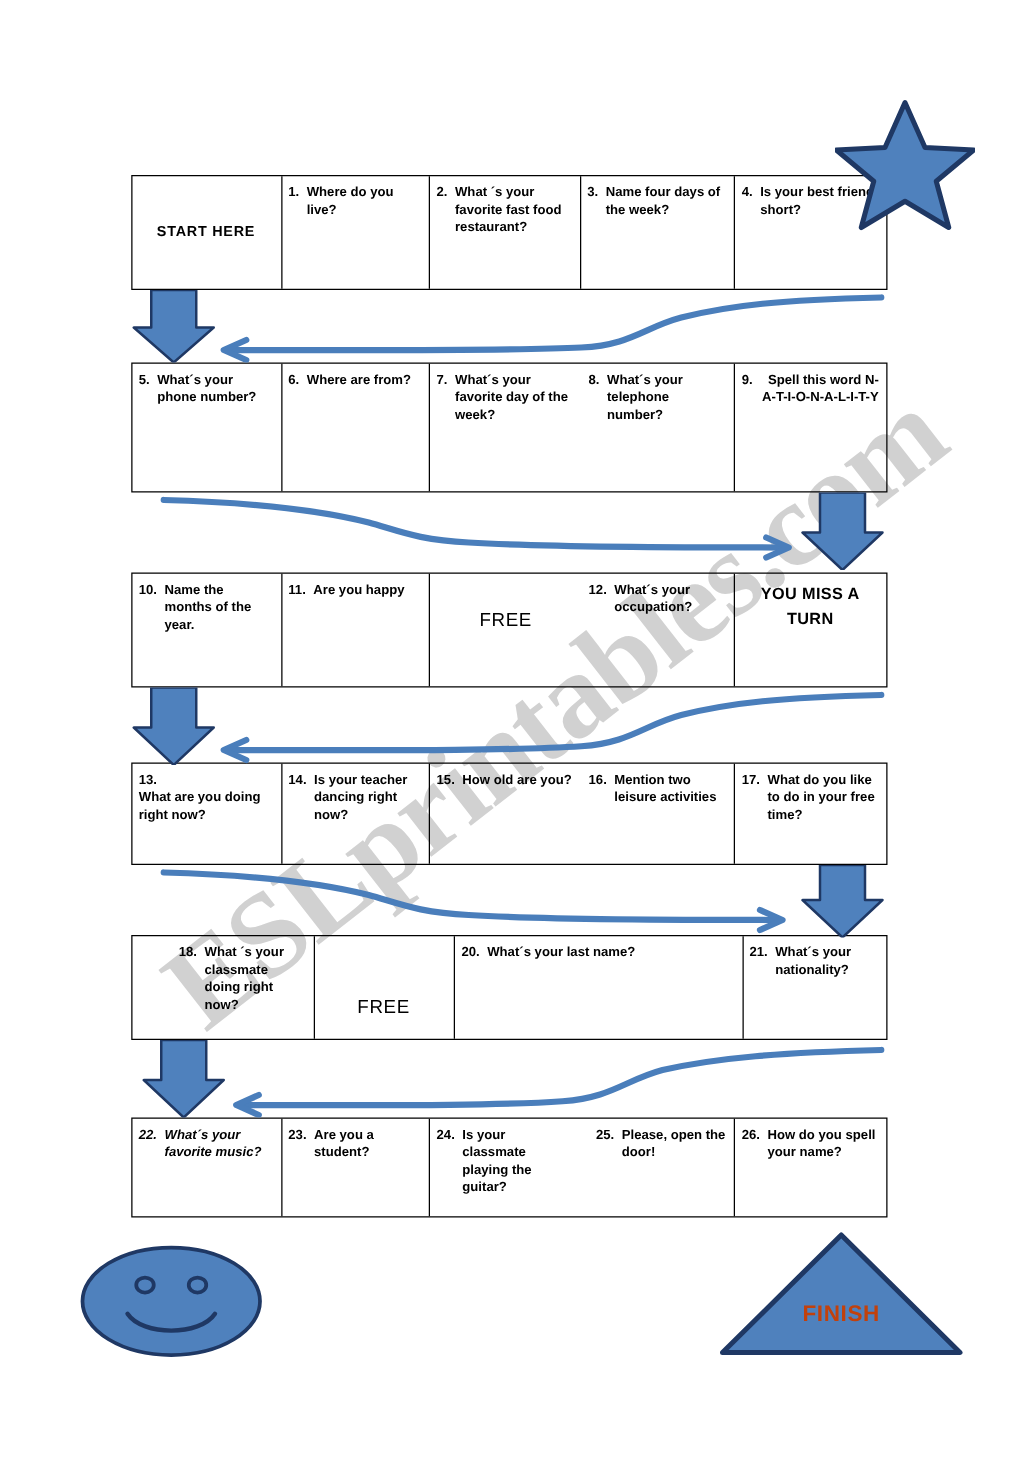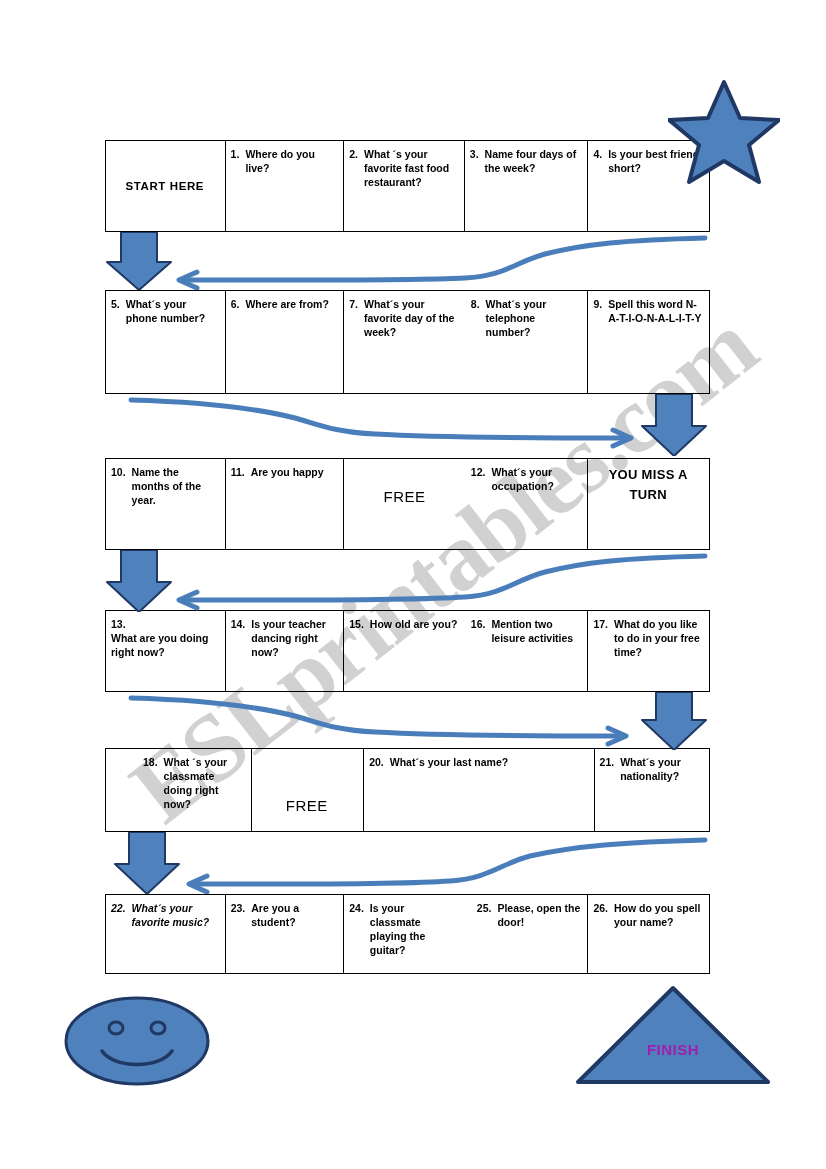--- a/index.html
+++ b/index.html
@@ -136,23 +136,23 @@
 
   
   #star   { position: absolute; left: 668px; top: 78px;  z-index: 4; }
   #smiley { position: absolute; left: 62px;  top: 995px; z-index: 12; }
   #finish { position: absolute; left: 575px; top: 985px; z-index: 12; }
   #finish .finish-label {
     position: absolute;
     left: 0; top: 56px;
     width: 196px;
     text-align: center;
-    font-size: 15px;
-    font-weight: 700;
-    color: #a21caf;
+    font-size: 18px;
+    font-weight: 700;
+    color: #c2410c;
     letter-spacing: .5px;
   }
 </style>
 </head>
 <body>
 
 <div id="watermark">
   <div class="wm-text">ESLprintables.com</div>
 </div>
 
@@ -210,21 +210,21 @@
         <span class="num">7.</span>
         <span class="txt">What´s your favorite day of the week?</span>
       </div>
       <div class="slot">
         <span class="num">8.</span>
         <span class="txt">What´s your telephone number?</span>
       </div>
     </div>
     <div class="cell" style="width:121px;">
       <span class="num">9.</span>
-      <span class="txt" style="text-align:left;">Spell this word N-A-T-I-O-N-A-L-I-T-Y</span>
+      <span class="txt" style="text-align:right;">Spell this word N-A-T-I-O-N-A-L-I-T-Y</span>
     </div>
   </div>
 
   <div class="connector" style="left:105px;top:394px;width:605px;height:62px;">
     <svg width="605" height="62" viewBox="0 0 605 62">
       <path d="M 26 6 C 100 8 150 14 190 24 C 215 31 230 38 270 40 C 340 44 460 44 520 44" fill="none" stroke="#4A7EBB" stroke-width="5" stroke-linecap="round"></path>
       <polyline points="508,36 526,44 508,52" fill="none" stroke="#4A7EBB" stroke-width="5" stroke-linecap="round" stroke-linejoin="round"></polyline>
       <polygon points="551,0 587,0 587,32 601,32 569,62 537,32 551,32" fill="#4F81BD" stroke="#1F3864" stroke-width="2" stroke-linejoin="round"></polygon>
     </svg>
   </div>

